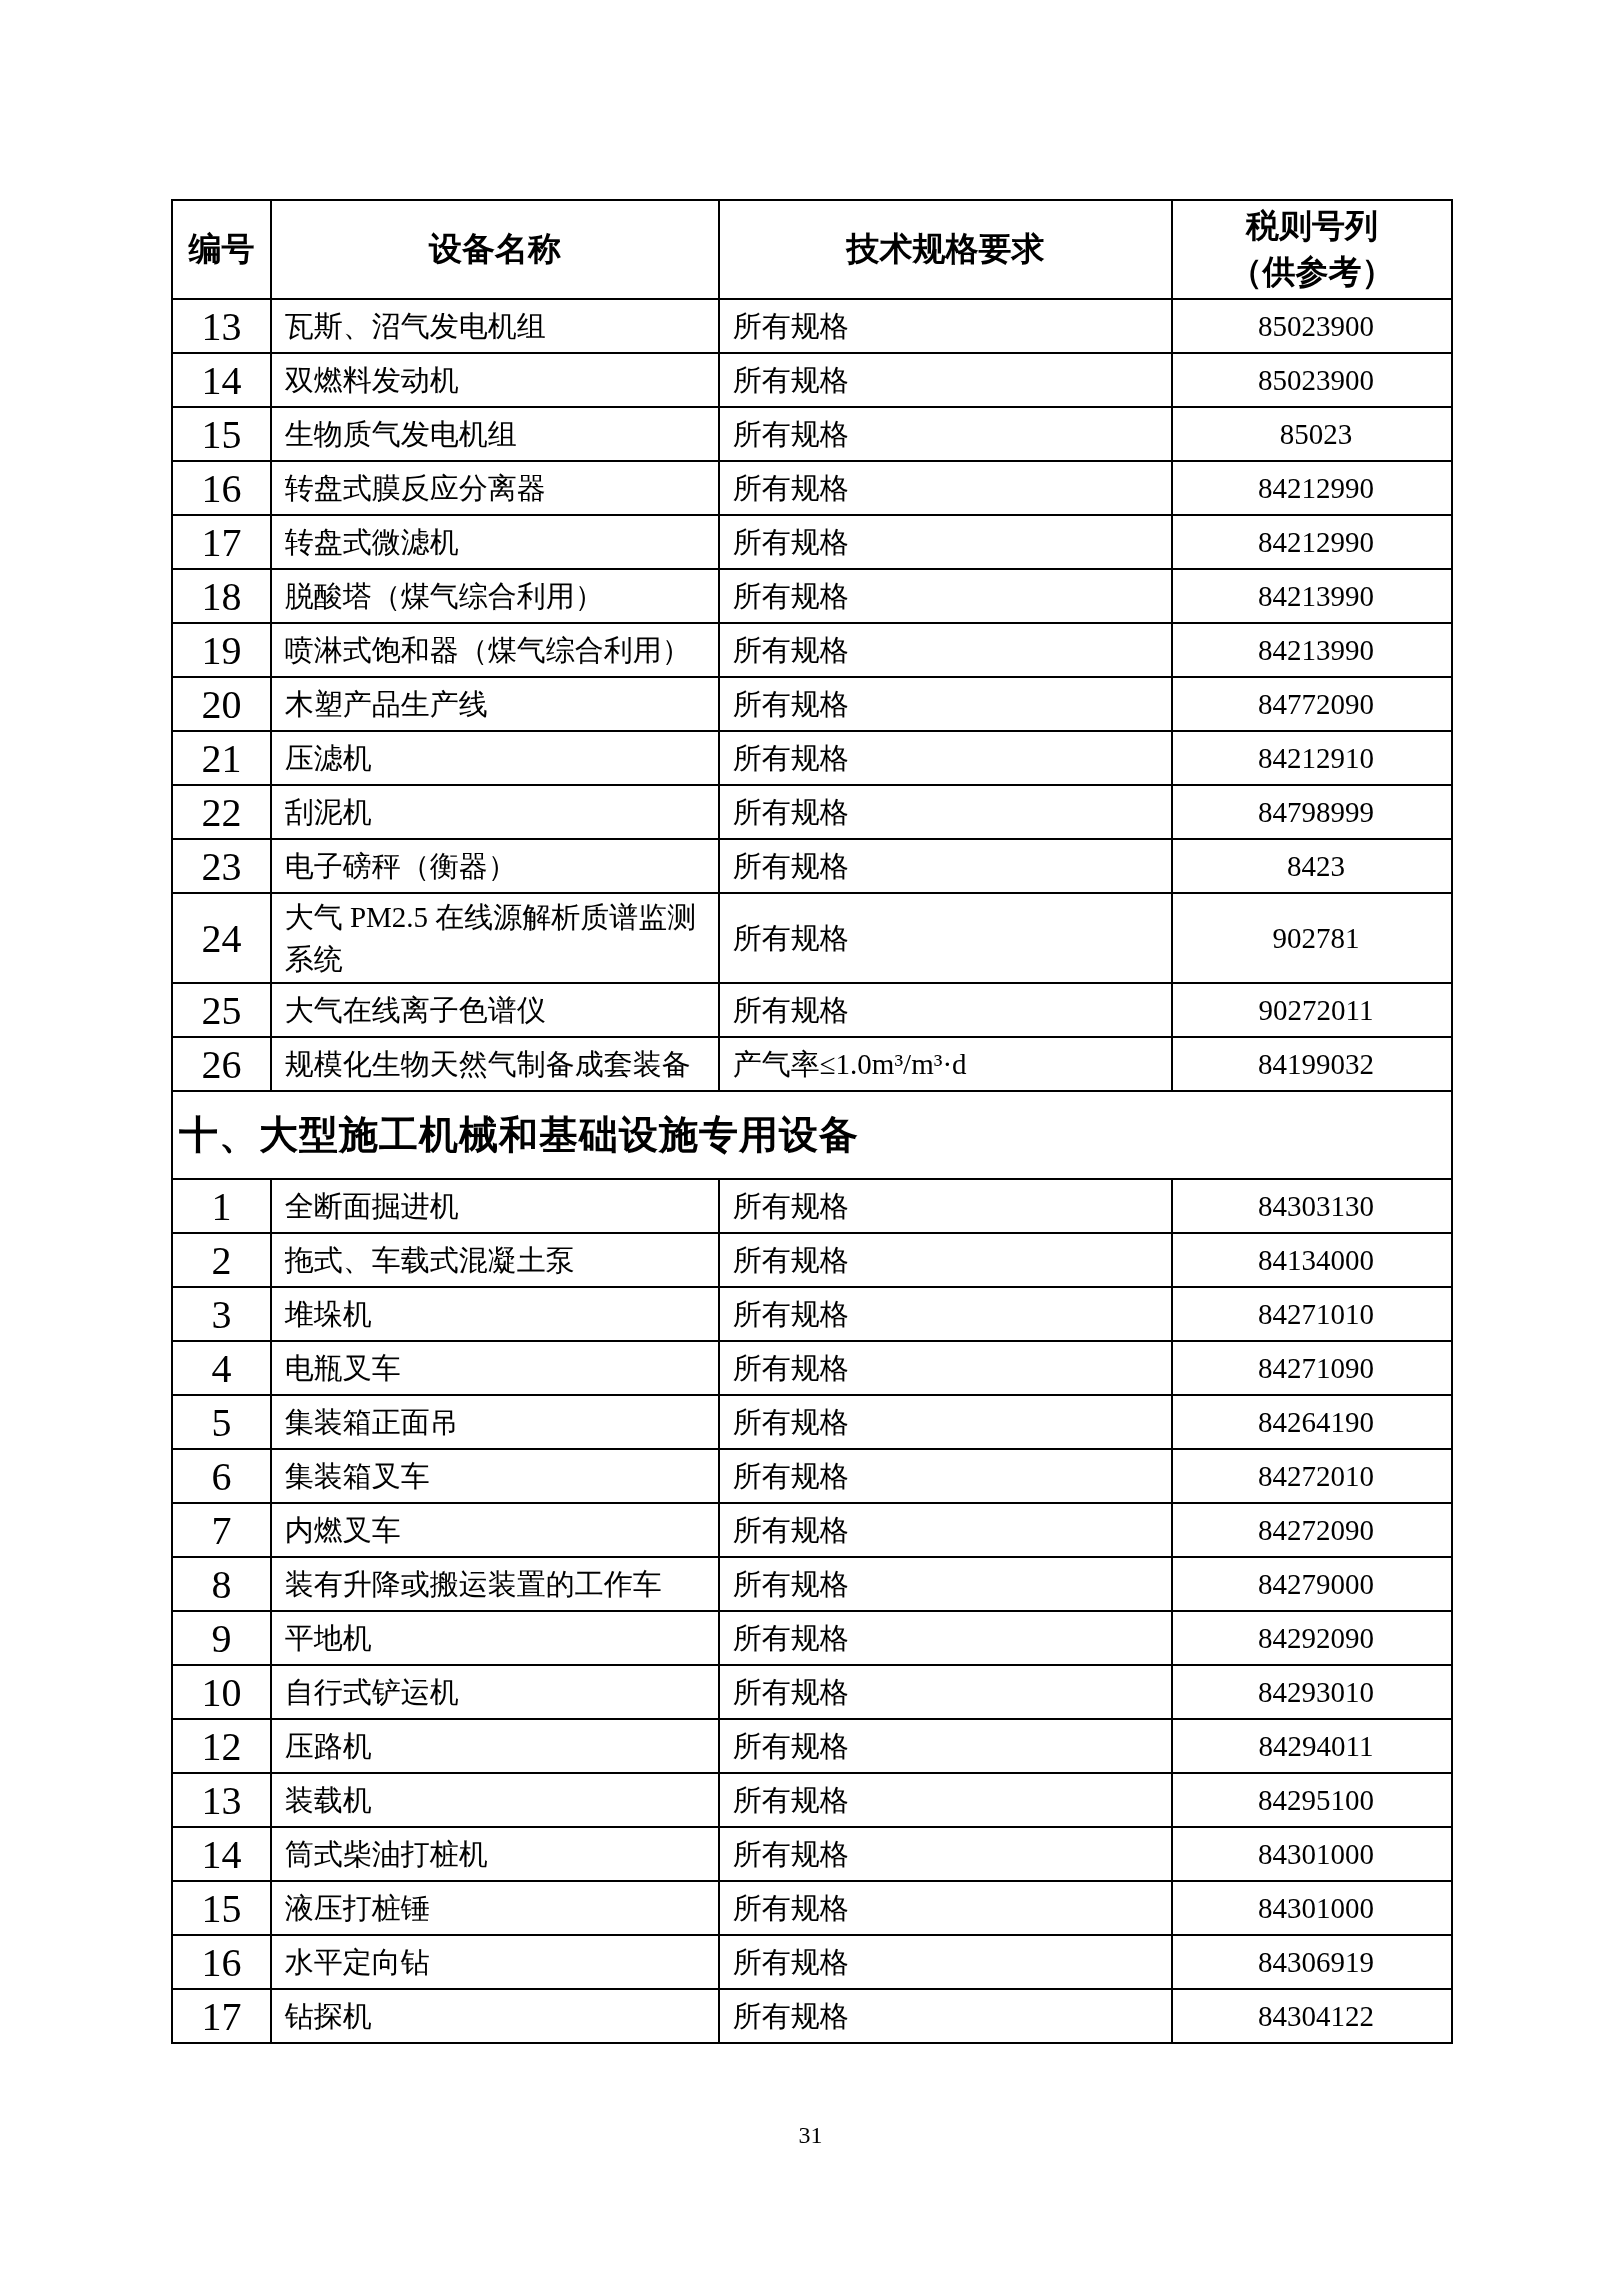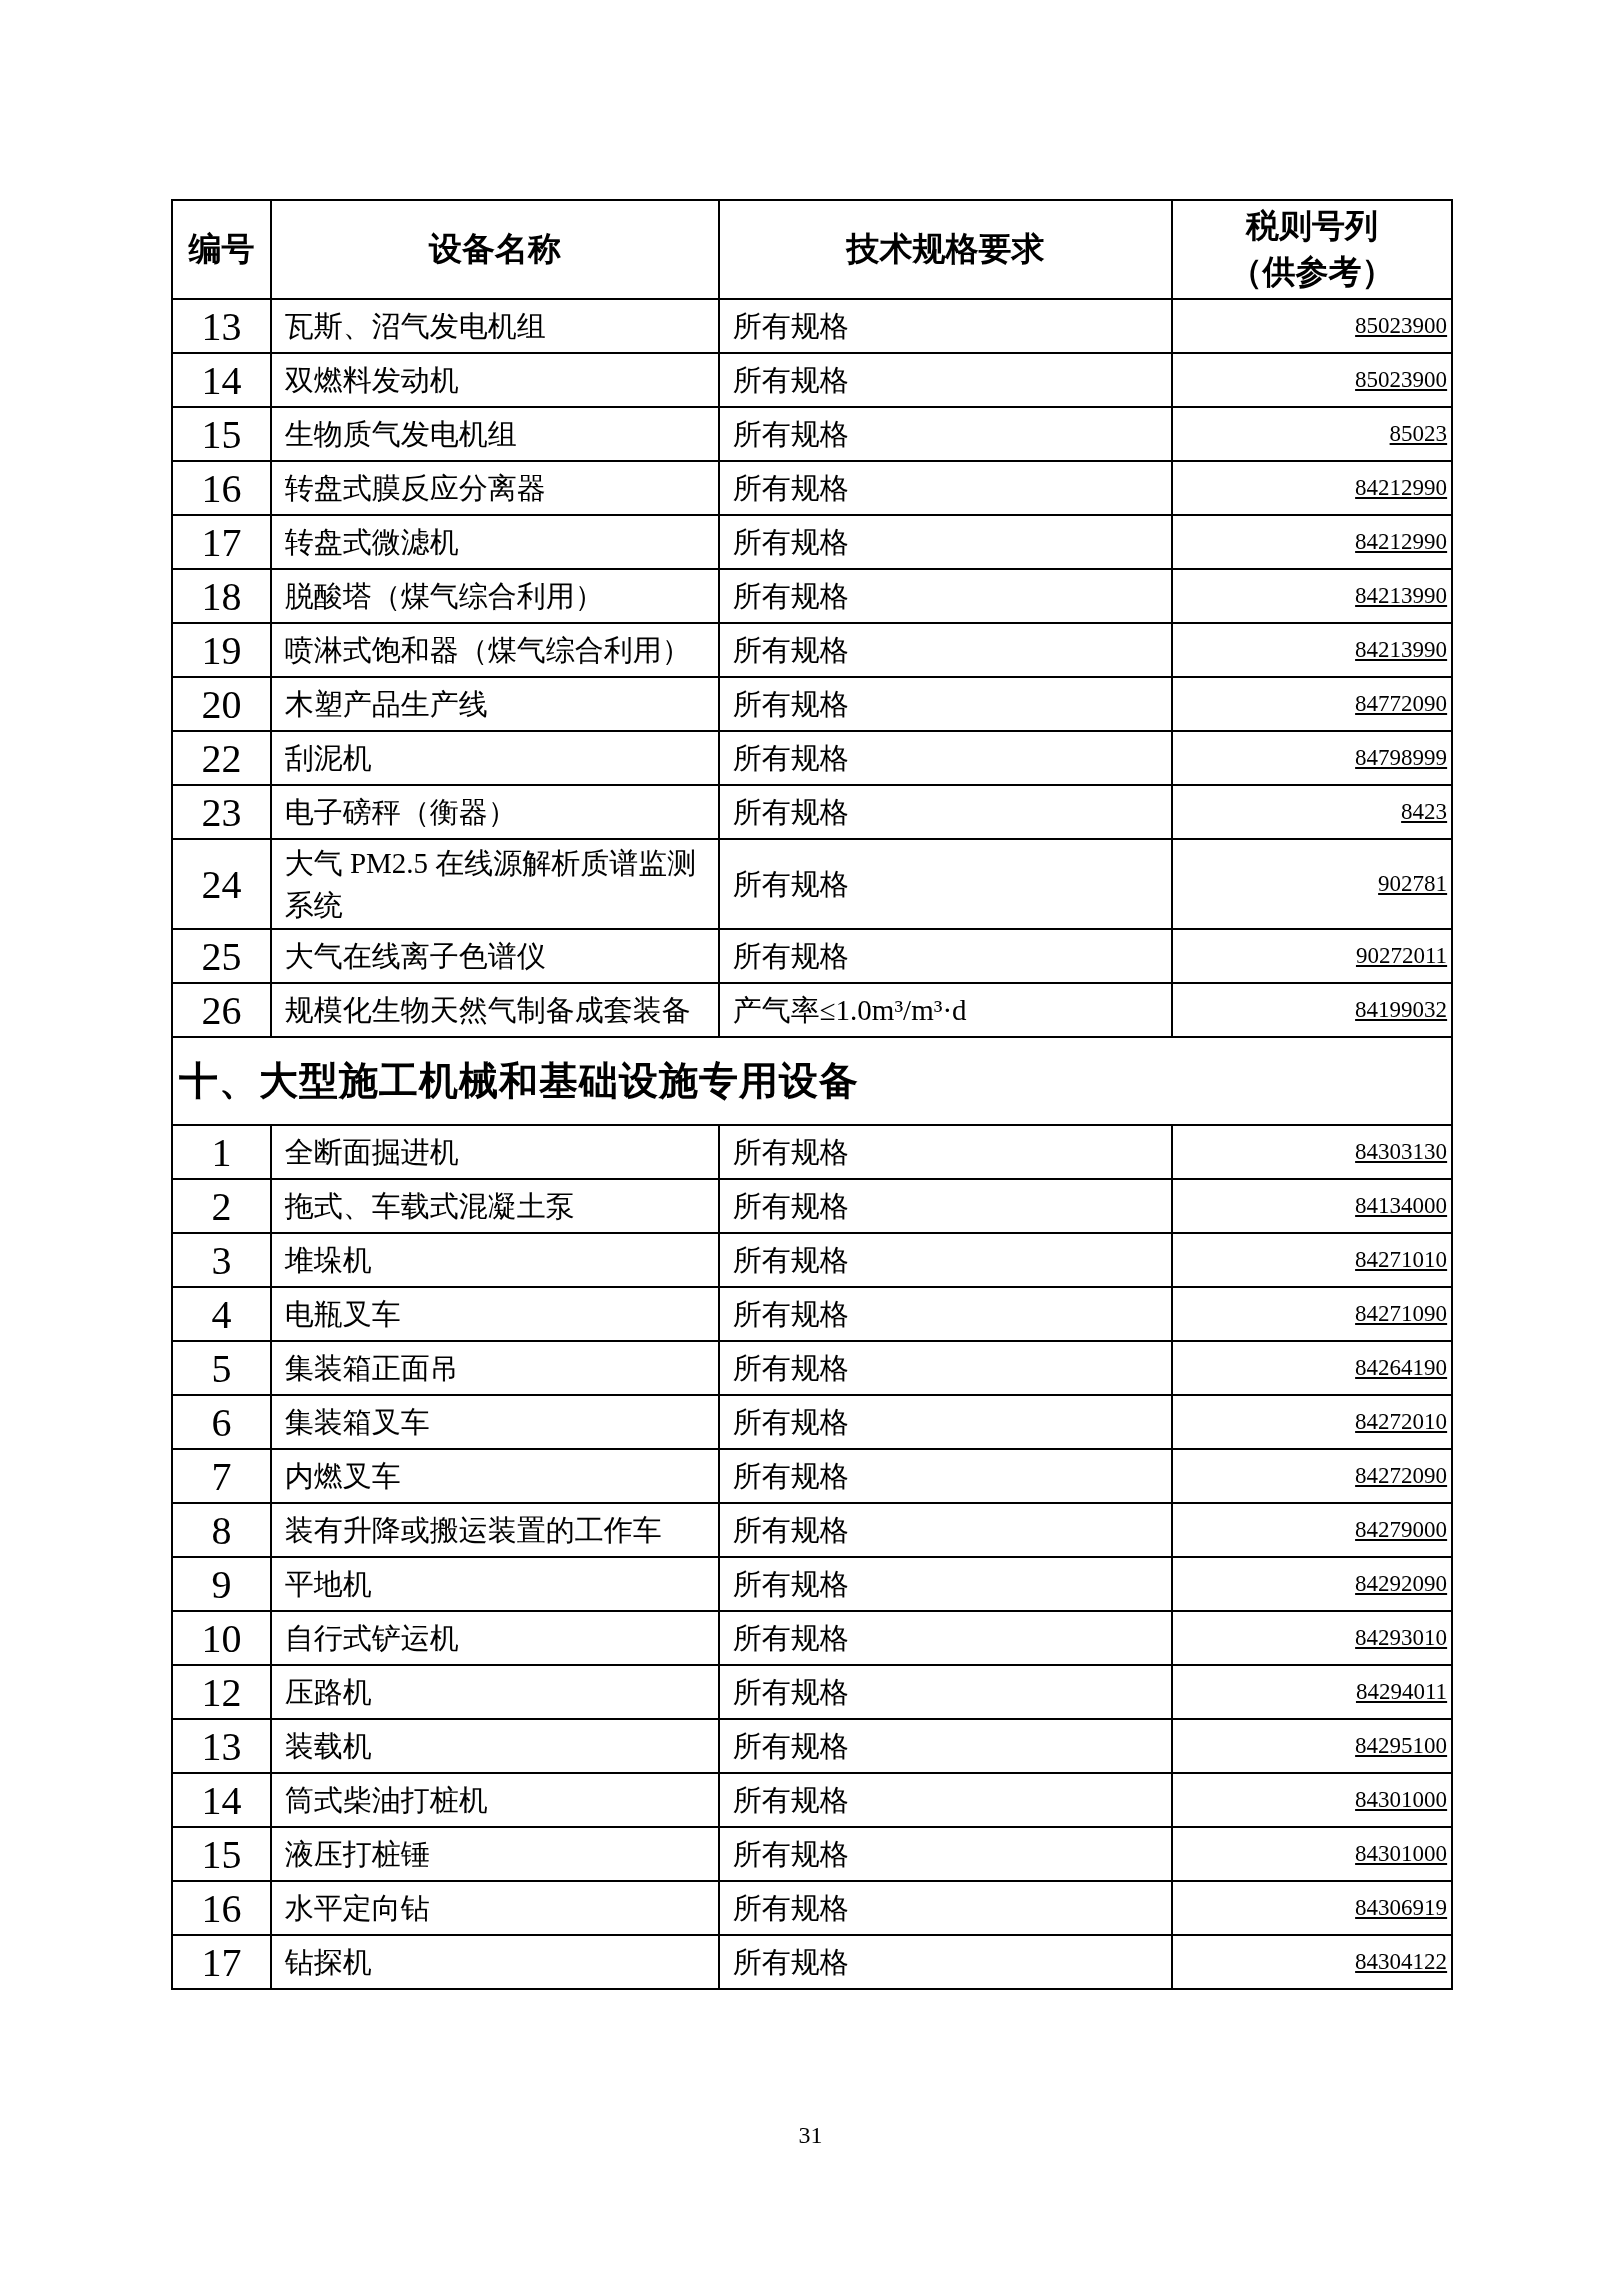--- a/index.html
+++ b/index.html
@@ -48,25 +48,24 @@
     font-size: 40px;
     padding: 0 3.9px;
   }
   td.name, td.spec {
     font-size: 29px;
     line-height: 1.45;
     text-align: left;
     padding: 2px 9.8px 2px 12.7px;
   }
   td.hs {
-    font-size: 23px;
-    text-align: right;
+    font-size: 29px;
+    text-align: center;
     padding: 2px 3.9px 2px 11.8px;
     white-space: nowrap;
-    text-decoration: underline;
   }
   tr.section-row { height: 88px; }
   td.section-title {
     font-family: "Liberation Sans", sans-serif;
     font-weight: bold;
     font-size: 39px;
     text-align: left;
     padding: 3.9px 7.8px 3.9px 5.9px;
     letter-spacing: 1px;
     margin-left: 40px;
@@ -145,20 +144,26 @@
           <td class="spec">所有规格</td>
           <td class="hs">84213990</td>
         </tr>
         <tr class="data-row">
           <td class="no">20</td>
           <td class="name">木塑产品生产线</td>
           <td class="spec">所有规格</td>
           <td class="hs">84772090</td>
         </tr>
         <tr class="data-row">
+          <td class="no">21</td>
+          <td class="name">压滤机</td>
+          <td class="spec">所有规格</td>
+          <td class="hs">84212910</td>
+        </tr>
+        <tr class="data-row">
           <td class="no">22</td>
           <td class="name">刮泥机</td>
           <td class="spec">所有规格</td>
           <td class="hs">84798999</td>
         </tr>
         <tr class="data-row">
           <td class="no">23</td>
           <td class="name">电子磅秤（衡器）</td>
           <td class="spec">所有规格</td>
           <td class="hs">8423</td>

